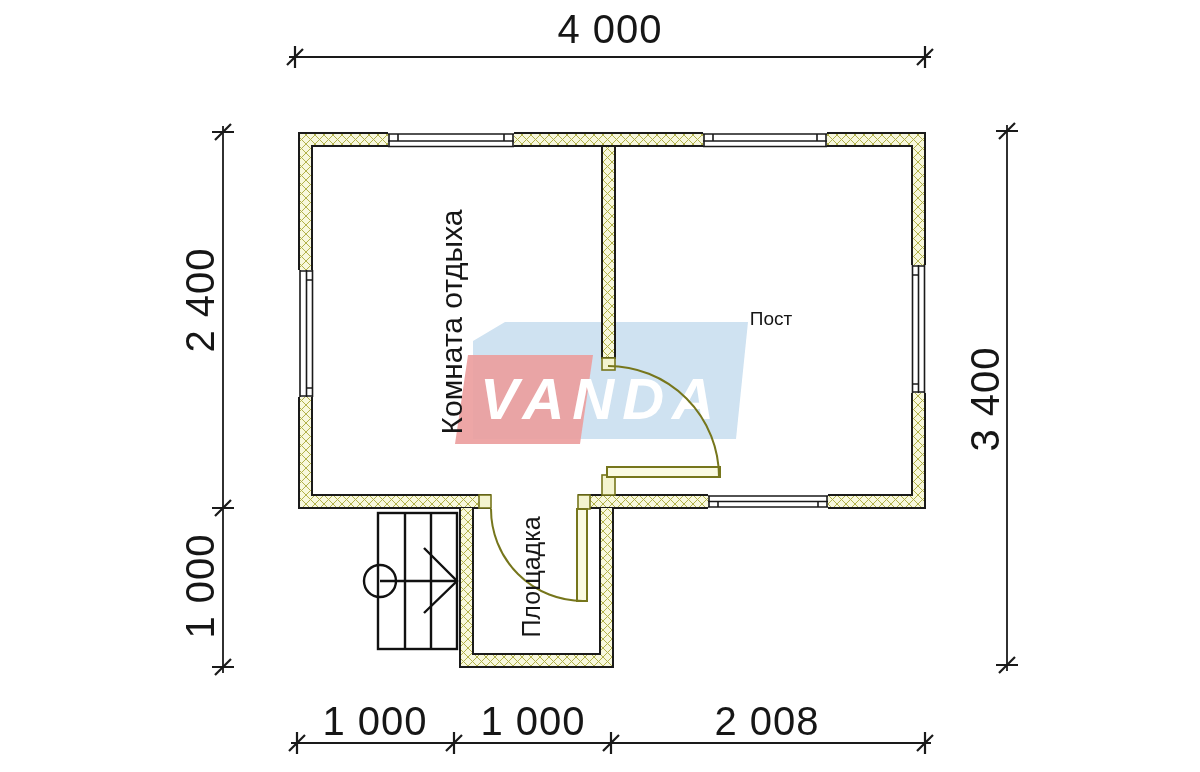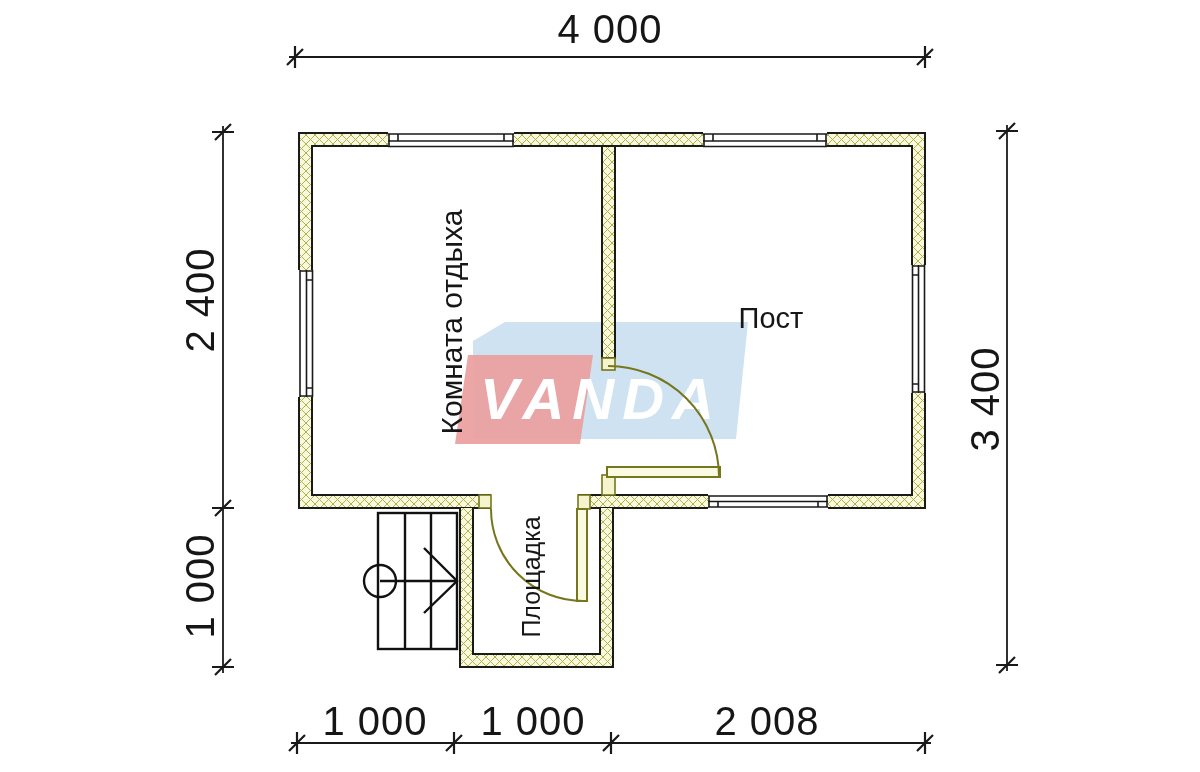--- a/index.html
+++ b/index.html
@@ -7,21 +7,21 @@
     position:relative;width:1200px;height:772px;background:#ffffff;
     font-family:"Liberation Sans",sans-serif;overflow:hidden;
   }
   #plan-svg{position:absolute;left:0;top:0;}
   .lbl{
     position:absolute;color:#161616;white-space:nowrap;
     transform:translate(-50%,-50%);line-height:1;
   }
   .lbl.vert{transform:translate(-50%,-50%) rotate(-90deg);}
   .dim{font-size:40px;letter-spacing:1px;}
-  .room{font-size:29px;}
+  .room{font-size:19px;}
 </style>
 </head>
 <body>
 
 <div id="stage">
 
   <svg id="plan-svg" width="1200" height="772" viewBox="0 0 1200 772">
     <defs>
       <pattern id="hatch" width="9" height="9" patternUnits="userSpaceOnUse">
         <rect width="9" height="9" fill="#f8f8dd"></rect>

